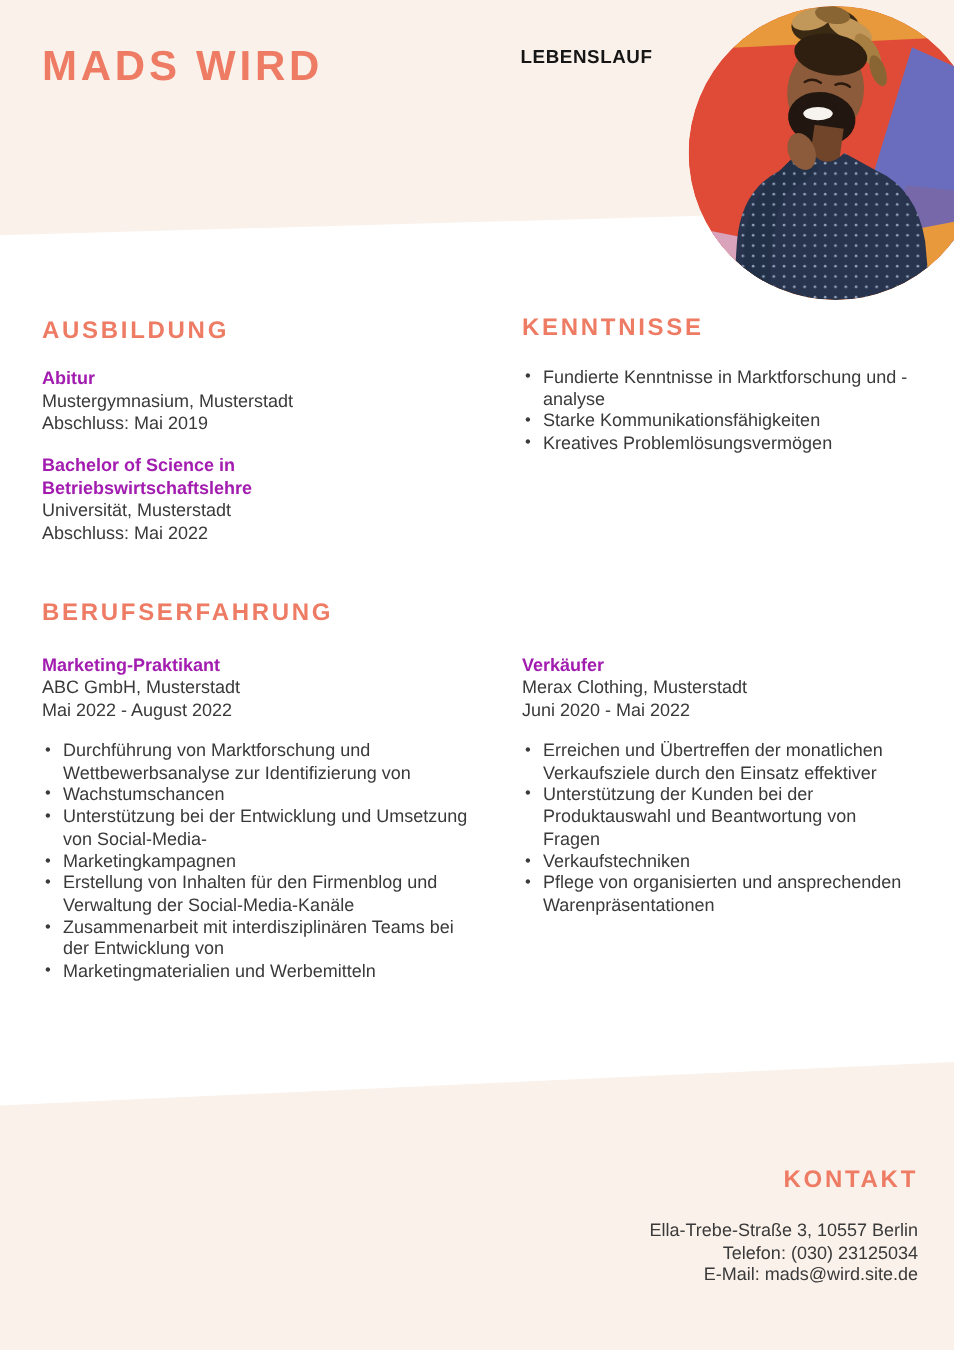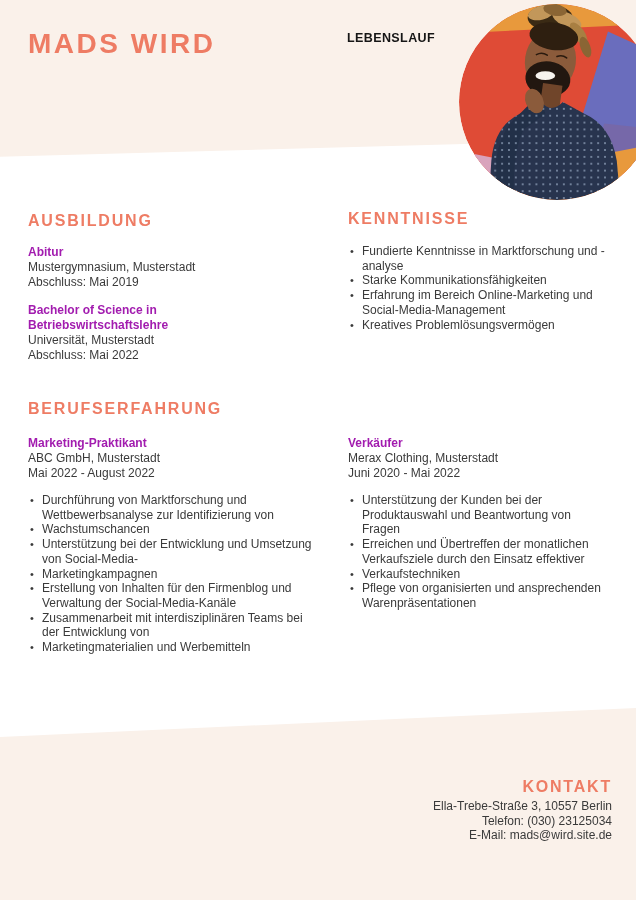--- a/index.html
+++ b/index.html
@@ -50,21 +50,21 @@
   .kenntnisse-list{margin-top:15px !important;}
   .job-bullets{margin-top:12px !important;}
 
   #sec-ausbildung{left:28px;top:211px;width:300px;}
   #sec-kenntnisse{left:348px;top:209px;width:264px;}
   #sec-beruf{left:28px;top:399px;width:584px;}
   .job{position:absolute;top:37px;}
   #job-0{left:0;width:286px;}
   #job-1{left:320px;width:264px;}
   #sec-kontakt{left:348px;top:777px;width:264px;text-align:right;}
-  .kontakt-lines{margin-top:2px;}
+  .kontakt-lines{margin-top:16px;}
   .kontakt-lines .entry-line{line-height:14.7px;}
 </style>
 </head>
 <body>
 
 <div>
 
   <div class="band band-top"></div>
   <div class="band band-bottom"></div>
 
@@ -134,21 +134,20 @@
       <div class="entry-line">Universität, Musterstadt</div>
       <div class="entry-line">Abschluss: Mai 2022</div>
     </div>
   </div>
 
   <div class="section" id="sec-kenntnisse">
     <h2 class="section-title">KENNTNISSE</h2>
     <ul class="bullets kenntnisse-list">
       <li>Fundierte Kenntnisse in Marktforschung und -analyse</li>
       <li>Starke Kommunikationsfähigkeiten</li>
-      <li>Erfahrung im Bereich Online-Marketing und Social-Media-Management</li>
       <li>Kreatives Problemlösungsvermögen</li>
     </ul>
   </div>
 
   <div class="section" id="sec-beruf">
     <h2 class="section-title">BERUFSERFAHRUNG</h2>
 
     <div class="job" id="job-0">
       <div class="entry-title">Marketing-Praktikant</div>
       <div class="entry-line">ABC GmbH, Musterstadt</div>
@@ -162,22 +161,22 @@
         <li>Zusammenarbeit mit interdisziplinären Teams bei der Entwicklung von</li>
         <li>Marketingmaterialien und Werbemitteln</li>
       </ul>
     </div>
 
     <div class="job" id="job-1">
       <div class="entry-title">Verkäufer</div>
       <div class="entry-line">Merax Clothing, Musterstadt</div>
       <div class="entry-line">Juni 2020 - Mai 2022</div>
       <ul class="bullets job-bullets">
+        <li>Erreichen und Übertreffen der monatlichen Verkaufsziele durch den Einsatz effektiver</li>
         <li>Unterstützung der Kunden bei der Produktauswahl und Beantwortung von Fragen</li>
-        <li>Erreichen und Übertreffen der monatlichen Verkaufsziele durch den Einsatz effektiver</li>
         <li>Verkaufstechniken</li>
         <li>Pflege von organisierten und ansprechenden Warenpräsentationen</li>
       </ul>
     </div>
   </div>
 
   <div class="section" id="sec-kontakt">
     <h2 class="section-title">KONTAKT</h2>
     <div class="kontakt-lines">
       <div class="entry-line">Ella-Trebe-Straße 3, 10557 Berlin</div>

